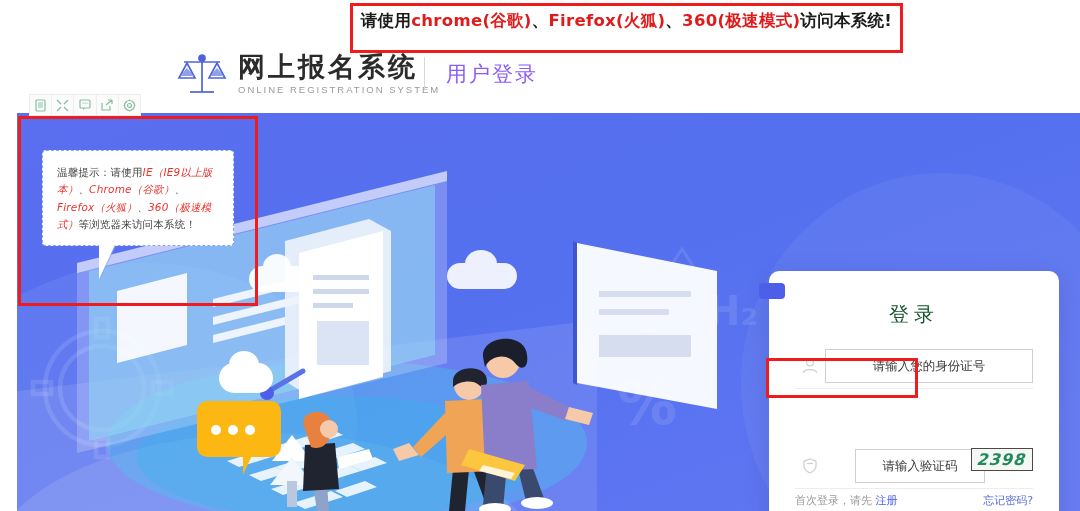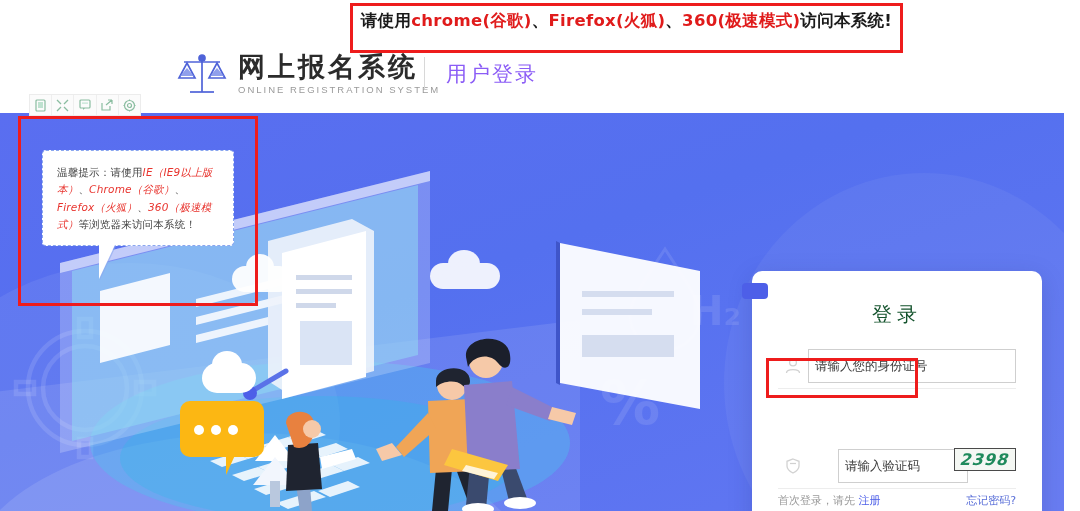--- a/index.html
+++ b/index.html
@@ -37,21 +37,21 @@
 
   
   .toolbar{position:absolute;left:29px;top:94px;width:112px;height:22px;background:#fbfbfb;
     border:1px solid #ececec;display:flex;align-items:center;z-index:30;box-sizing:border-box;}
   .tool-btn{flex:1;height:100%;display:flex;align-items:center;justify-content:center;
     border-right:1px solid #eee;}
   .tool-btn:last-child{border-right:none;}
   .tool-btn svg{opacity:.55;}
 
   
-  .stage{position:absolute;left:0;top:113px;width:1064px;height:398px;overflow:hidden;
+  .stage{position:absolute;left:17px;top:113px;width:1064px;height:398px;overflow:hidden;
     background:linear-gradient(160deg,#5a6ef0 0%,#5470ef 42%,#6277f2 100%);}
   .stage-blob-a{position:absolute;left:-80px;top:150px;width:420px;height:320px;border-radius:50%;
     background:rgba(255,255,255,.07);}
   .stage-blob-b{position:absolute;left:-120px;top:250px;width:700px;height:300px;
     background:rgba(255,255,255,.10);transform:skewY(-7deg);}
   .stage-blob-c{position:absolute;left:-30px;top:320px;width:560px;height:200px;border-radius:50% 50% 0 0 / 70% 70% 0 0;
     background:rgba(255,255,255,.11);}
   .stage-blob-d{position:absolute;right:-60px;top:60px;width:400px;height:420px;border-radius:50%;
     background:rgba(255,255,255,.05);}
 
@@ -99,21 +99,21 @@
   .login-title{position:absolute;left:0;right:0;top:30px;text-align:center;font-size:20px;color:#14532d;
     letter-spacing:5px;font-family:"DejaVu Sans","Liberation Sans",sans-serif;}
 
   .field{position:absolute;left:26px;width:238px;height:44px;border-bottom:1px solid #ededed;
     display:flex;align-items:center;}
   #field-id{top:73px;}
   #field-pw{top:123px;}
   #field-cap{top:173px;}
   .field-icon{width:30px;height:30px;flex:none;display:flex;align-items:center;justify-content:center;opacity:.45;}
   .field-input{flex:1;height:34px;border:1px solid #cfcfcf;box-sizing:border-box;padding:16px 6px;
-    display:flex;align-items:center;background:#fff;}
+    display:flex;align-items:center;background:#fff;justify-content:center;}
   .field-input span{font-size:12.5px;color:#3c3c3c;font-family:"DejaVu Sans","Liberation Sans",sans-serif;}
   #field-cap .field-input{flex:none;width:130px;margin-left:30px;}
   .captcha-img{position:absolute;left:176px;top:4px;width:62px;height:23px;background:#f4f7f3;
     border:1px solid #4a4a4a;box-sizing:border-box;display:flex;align-items:center;justify-content:center;overflow:hidden;}
   .captcha-img span{font-size:16px;font-weight:bold;color:#1f8a5c;letter-spacing:1px;font-style:italic;
     font-family:"DejaVu Sans","Liberation Sans",sans-serif;transform:skewX(-7deg);}
 
   .links{position:absolute;left:26px;top:222px;width:238px;display:flex;justify-content:space-between;align-items:center;}
   .links .left{font-size:11px;color:#9a9a9a;font-family:"DejaVu Sans","Liberation Sans",sans-serif;}
   .links .left a{color:#4d5fe8;text-decoration:none;}

